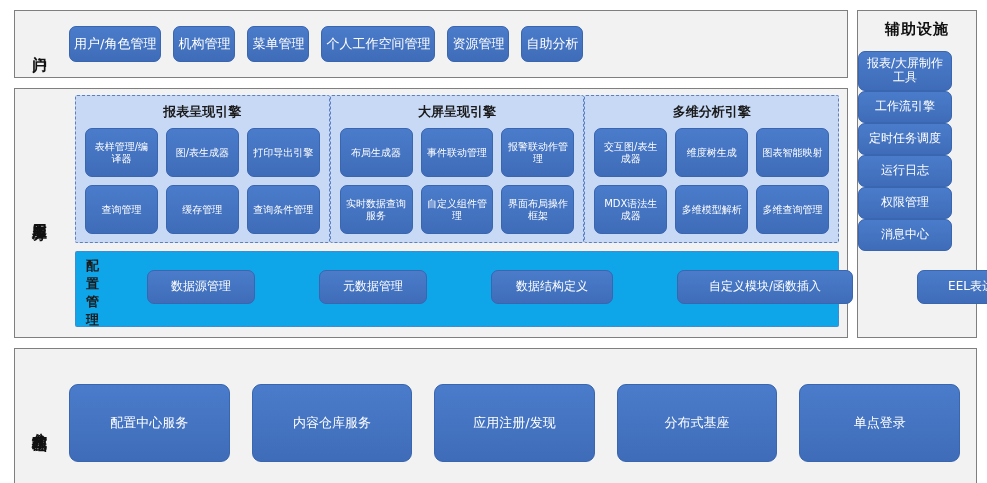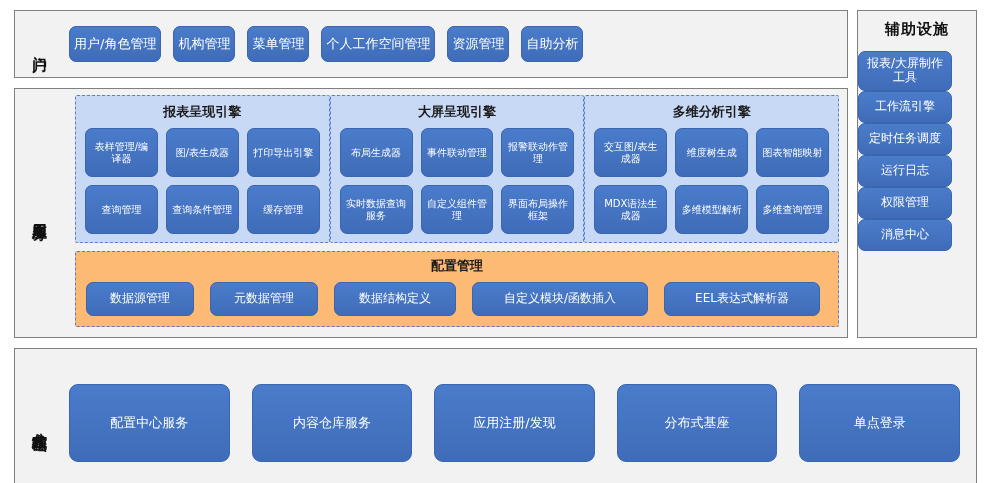--- a/index.html
+++ b/index.html
@@ -89,30 +89,30 @@
     margin:2px 0 7px 0;
   }
   .engine-grid{
     flex:1;display:grid;grid-template-columns:repeat(3,1fr);
     grid-template-rows:1fr 1fr;gap:8px;
   }
   .engine-grid .btn{font-size:10px;}
 
   .config-box{
     position:absolute;left:12px;right:0;top:156px;height:76px;
-    background:#fdba74;border:1px dashed #5b7fc2;border-radius:2px;
+    background:#0ea5e9;border:1px dashed #5b7fc2;border-radius:2px;
     box-sizing:border-box;padding:4px 10px 8px 10px;
-    display:flex;flex-direction:column;
+    display:flex;flex-direction:row;
   }
   .config-title{
     text-align:center;font-size:13px;font-weight:bold;color:#1a1a1a;
     margin:1px 0 5px 0;
   }
   .config-row{flex:1;display:flex;align-items:center;gap:16px;}
-  .config-row .btn{height:34px;font-size:12px;}
+  .config-row .btn{height:34px;font-size:12px;margin-left:48px;}
   .config-row .btn.w1{flex:0 0 108px;}
   .config-row .btn.w2{flex:0 0 108px;}
   .config-row .btn.w3{flex:0 0 122px;}
   .config-row .btn.w4{flex:0 0 176px;}
   .config-row .btn.w5{flex:0 0 156px;}
 
   
   #dist-panel{left:14px;top:348px;width:963px;height:150px;}
   .dist-row{
     position:absolute;left:48px;right:10px;top:0;bottom:0;
@@ -156,22 +156,22 @@
 
       <div class="engines-row">
 
         <div class="engine">
           <div class="engine-title">报表呈现引擎</div>
           <div class="engine-grid">
             <div class="btn">表样管理/编译器</div>
             <div class="btn">图/表生成器</div>
             <div class="btn">打印导出引擎</div>
             <div class="btn">查询管理</div>
+            <div class="btn">缓存管理</div>
             <div class="btn">查询条件管理</div>
-            <div class="btn">缓存管理</div>
           </div>
         </div>
 
         <div class="engine">
           <div class="engine-title">大屏呈现引擎</div>
           <div class="engine-grid">
             <div class="btn">布局生成器</div>
             <div class="btn">事件联动管理</div>
             <div class="btn">报警联动作管理</div>
             <div class="btn">实时数据查询服务</div>

